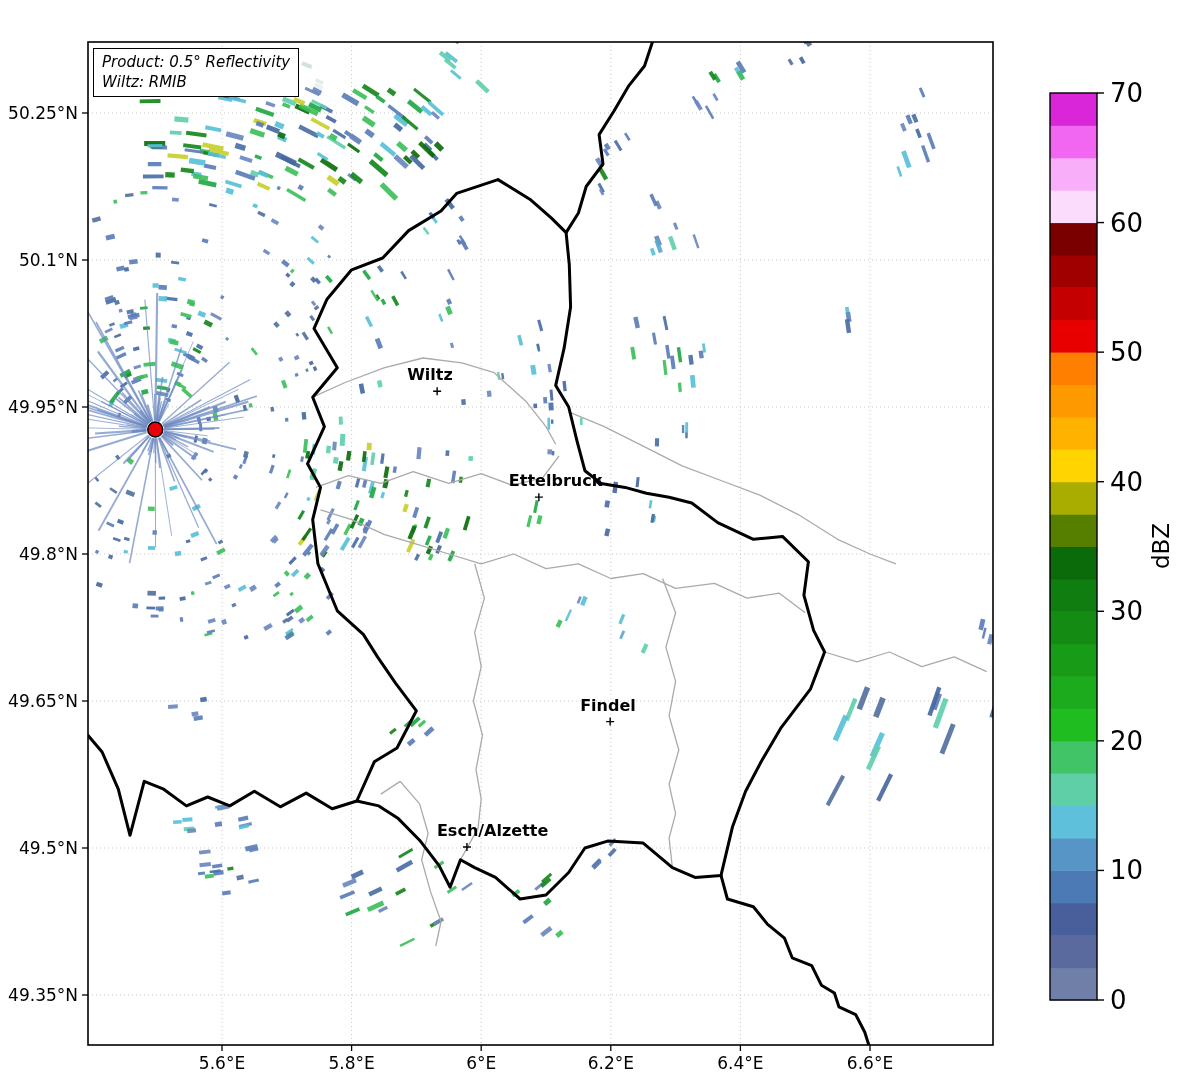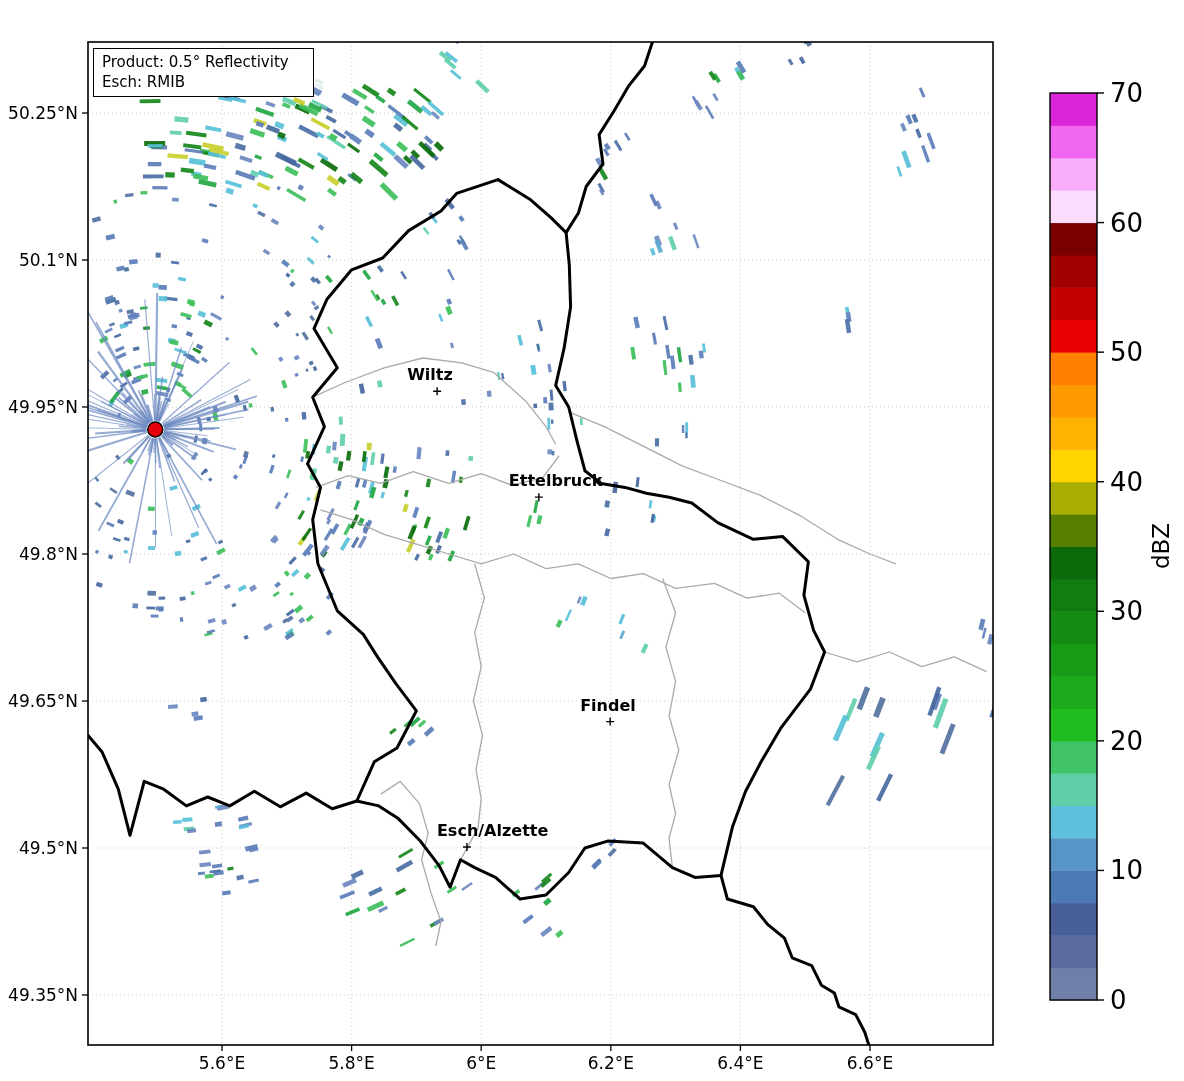--- a/index.html
+++ b/index.html
@@ -2,22 +2,22 @@
 <html><head>
 <meta charset="utf-8">
 <style>
   html,body{margin:0;padding:0;background:#ffffff;}
   #stage{position:relative;width:1184px;height:1081px;background:#fff;
          font-family:"DejaVu Sans","Liberation Sans",sans-serif;overflow:hidden;}
   #scene{position:absolute;left:0;top:0;}
   .page-title{position:absolute;left:540px;top:4px;transform:translateX(-50%);
               font-size:29px;color:#000;white-space:nowrap;}
   .info-box{position:absolute;left:93px;top:48px;background:#ffffff;
-            border:1.4px solid #000;padding:3px 24px 4px 8px;font-size:15px;
-            line-height:20px;color:#000;z-index:5;}
+            border:1.4px solid #000;padding:3px 8px 4px 8px;font-size:15px;
+            line-height:20px;color:#000;z-index:5;font-style:italic;}
   .cbar-label{position:absolute;left:1161px;top:546px;
               transform:translate(-50%,-50%) rotate(-90deg);
               font-size:23px;color:#000;white-space:nowrap;}
   svg text{font-family:"DejaVu Sans","Liberation Sans",sans-serif;}
 </style>
 </head>
 <body>
 
 <div id="stage">
   <svg id="scene" width="1184" height="1081" viewBox="0 0 1184 1081">
@@ -839,16 +839,16 @@
         <line x1="1097" y1="352.1428571428571" x2="1104" y2="352.1428571428571" stroke="#000" stroke-width="1.4"></line>
         <text x="1110" y="361.1428571428571" font-size="26" fill="#000">50</text>
         <line x1="1097" y1="222.57142857142867" x2="1104" y2="222.57142857142867" stroke="#000" stroke-width="1.4"></line>
         <text x="1110" y="231.57142857142867" font-size="26" fill="#000">60</text>
         <line x1="1097" y1="93" x2="1104" y2="93" stroke="#000" stroke-width="1.4"></line>
         <text x="1110" y="102" font-size="26" fill="#000">70</text>
       </g>
     </svg>
   <div class="info-box">
     <div>Product: 0.5° Reflectivity</div>
-    <div>Esch: RMIB</div>
+    <div>Wiltz: RMIB</div>
   </div>
   <div class="cbar-label">dBZ</div>
 </div>
 
 </body></html>

